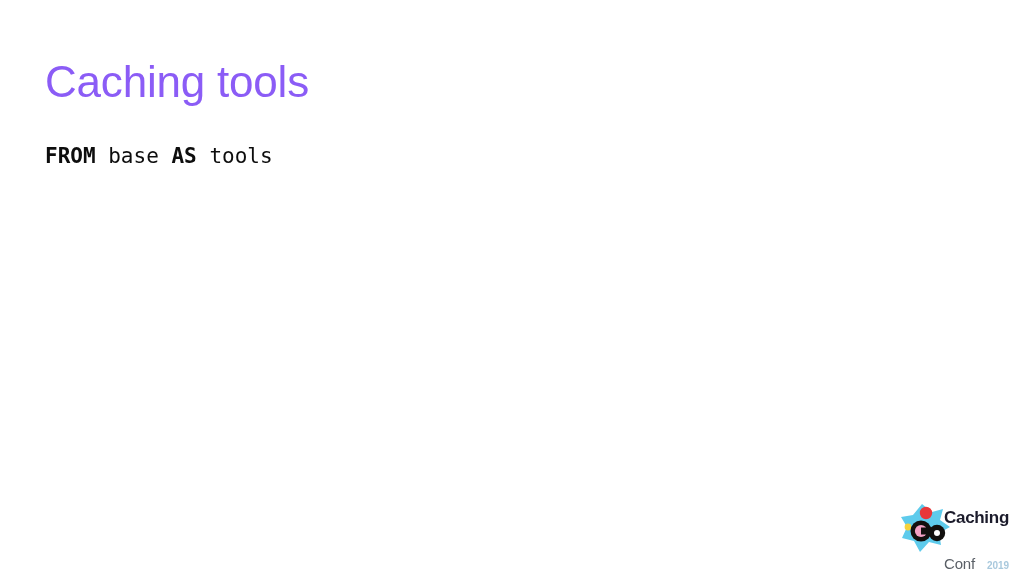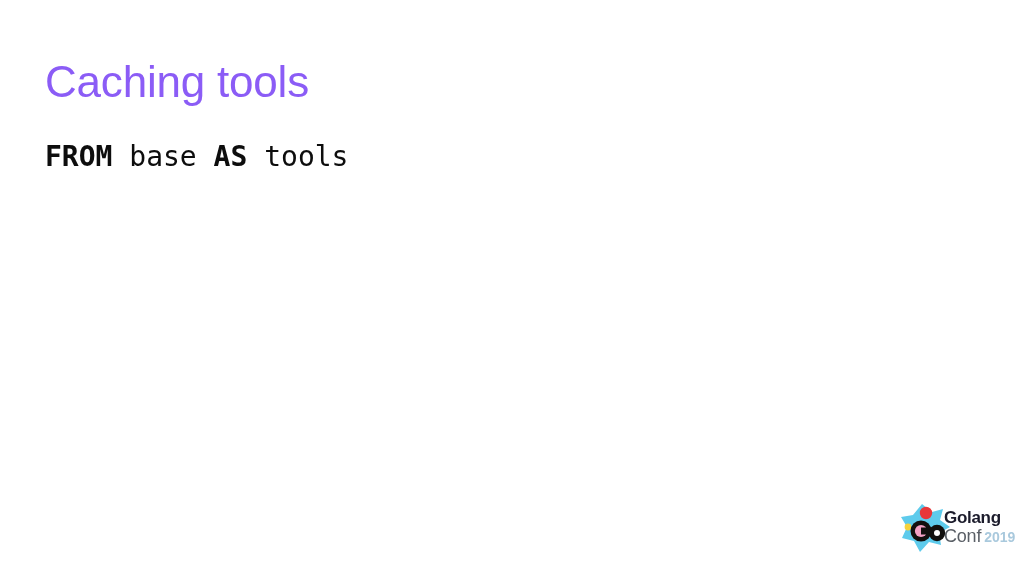--- a/index.html
+++ b/index.html
@@ -35,21 +35,21 @@
     letter-spacing: -0.2px;
     white-space: nowrap;
   }
 
   
   .code-block {
     position: absolute;
     left: 45px;
     top: 138px;
     font-family: "DejaVu Sans Mono", "Liberation Mono", monospace;
-    font-size: 28px;
+    font-size: 21px;
     line-height: 37px;
     color: #0d0d0d;
     white-space: nowrap;
   }
   .code-line {
     white-space: nowrap;
   }
   .kw {
     font-weight: 700;
   }
@@ -87,31 +87,32 @@
     line-height: 18px;
     letter-spacing: -0.3px;
   }
   .logo-conf-row {
     display: flex;
     align-items: baseline;
     line-height: 18px;
   }
   .logo-conf {
     font-family: "Liberation Sans", sans-serif;
-    font-size: 18px;
+    font-size: 15px;
     font-weight: 400;
     color: #5a5f66;
     letter-spacing: -0.2px;
+    margin-top: 28px;
   }
   .logo-year {
     font-family: "Liberation Sans", sans-serif;
-    font-size: 14px;
+    font-size: 10px;
     font-weight: 700;
     color: #a9c9dd;
-    margin-left: 3px;
+    margin-left: 12px;
     letter-spacing: 0px;
   }
 </style>
 </head>
 <body>
 
 <div class="slide">
 
   <div class="slide-title">Caching tools</div>
 
@@ -138,21 +139,21 @@
         <circle cx="23" cy="31" r="10.5" fill="#12100e"></circle>
         <circle cx="23" cy="31" r="6.1" fill="#f2a0c4"></circle>
         <rect x="23" y="27.5" width="11" height="7" fill="#12100e"></rect>
 
         <circle cx="39" cy="33" r="8.2" fill="#12100e"></circle>
         <circle cx="39" cy="33" r="3.0" fill="#ffffff"></circle>
       </svg>
     </div>
 
     <div class="logo-text">
-      <div class="logo-golang">Golang</div>
+      <div class="logo-golang">Caching</div>
       <div class="logo-conf-row">
         <span class="logo-conf">Conf</span>
         <span class="logo-year">2019</span>
       </div>
     </div>
 
   </div>
 
 </div>
 

